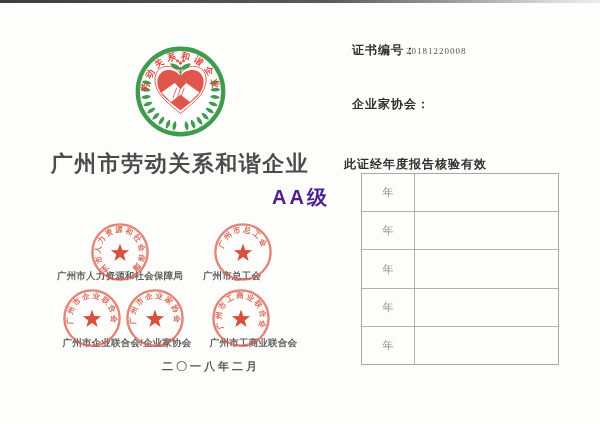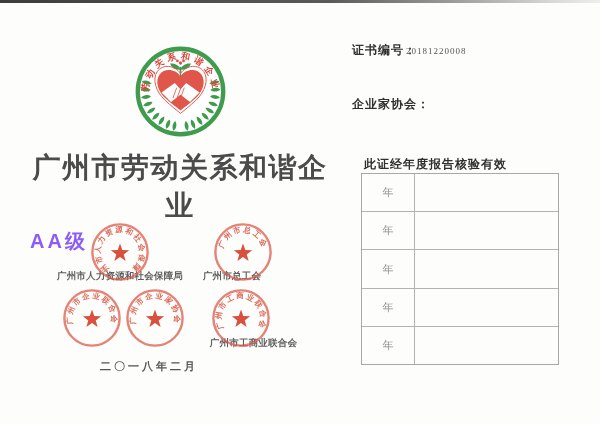--- a/index.html
+++ b/index.html
@@ -7,33 +7,33 @@
     position:relative;width:600px;height:424px;background:#fdfdfc;
     overflow:hidden;font-family:"Liberation Sans",sans-serif;
   }
   .scan-edge{
     position:absolute;left:0;top:0;width:100%;height:3px;
     background:linear-gradient(to right,#3d3d3d 0%,#5a5a5a 55%,#9a9a9a 75%,#d8d8d8 92%,#eee 100%);
   }
   .abs{position:absolute;}
   .title-line1{
     left:30px;top:149px;width:300px;text-align:center;
-    font-size:28px;font-weight:700;letter-spacing:1.5px;color:#4b4b4b;
+    font-size:22px;font-weight:700;letter-spacing:1.5px;color:#4b4b4b;
   }
   .title-line2{
-    left:30px;top:184px;width:300px;text-align:left;
-    font-size:20px;font-weight:700;letter-spacing:3px;color:#8b5cf6;margin-top:44px;
+    left:30px;top:184px;width:300px;text-align:right;
+    font-size:20px;font-weight:700;letter-spacing:3px;color:#4c1d95;
   }
   .seal{width:60px;height:60px;overflow:visible;}
   .seal-label{
     font-size:9.5px;font-weight:700;color:#5d5d5d;text-align:center;
     letter-spacing:0.2px;white-space:nowrap;
   }
   .date-line{
-    left:100px;top:359px;width:160px;text-align:left;
+    left:100px;top:359px;width:160px;text-align:right;
     font-size:11px;font-weight:600;letter-spacing:3px;color:#555;
   }
   .field-label{font-size:12px;font-weight:700;color:#2f2f2f;letter-spacing:1px;}
   .field-value{font-size:9px;color:#555;letter-spacing:1px;font-family:"Liberation Serif",serif;}
   .verify-table{
     left:361px;top:173px;width:198px;height:192px;
     border:1px solid #a8a8a8;display:flex;flex-direction:column;box-sizing:border-box;
   }
   .vrow{flex:1;display:flex;border-bottom:1px solid #b2b2b2;}
   .vrow:last-child{border-bottom:none;}
@@ -109,20 +109,21 @@
       </g>
     </g>
   </svg>
 
   <div class="abs title-line1">广州市劳动关系和谐企业</div>
   <div class="abs title-line2">AA级</div>
 
   <div class="abs seal-label" style="left:45px;top:270px;width:150px;">广州市人力资源和社会保障局</div>
   <div class="abs seal-label" style="left:172px;top:270px;width:120px;">广州市总工会</div>
 
+  <div class="abs seal-label" style="left:38px;top:337px;width:178px;">广州市企业联合会/企业家协会</div>
   <div class="abs seal-label" style="left:196px;top:337px;width:115px;">广州市工商业联合会</div>
 
   <svg class="abs seal" style="left:90px;top:222px;" viewBox="0 0 100 100">
     <defs>
         <path id="sa0" d="M38.7,81 A33,33 0 1 1 61.3,81" fill="none"></path>
       </defs>
     <circle cx="50" cy="50" r="46" fill="none" stroke="rgba(219,90,74,0.75)" stroke-width="4"></circle>
     <polygon points="50,36 53.8,46.7 65.2,47.1 56.2,54 59.4,64.9 50,58.5 40.6,64.9 43.8,54 34.8,47.1 46.2,46.7" fill="#d9503e"></polygon>
     <text class="seal-arc-text"><textPath href="#sa0" startOffset="50%" text-anchor="middle">广州市人力资源和社会保障局</textPath></text>
   </svg>
@@ -163,21 +164,21 @@
     <text class="seal-arc-text"><textPath href="#sa4" startOffset="50%" text-anchor="middle">广州市工商业联合会</textPath></text>
   </svg>
 
   <div class="abs date-line">二〇一八年二月</div>
 
   <div class="abs field-label" style="left:352px;top:42px;">证书编号：</div>
   <div class="abs field-value" style="left:406px;top:46px;text-align:center;">20181220008</div>
 
   <div class="abs field-label" style="left:352px;top:96px;">企业家协会：</div>
 
-  <div class="abs field-label" style="left:364px;top:156px;">此证经年度报告核验有效</div>
+  <div class="abs field-label" style="left:344px;top:156px;">此证经年度报告核验有效</div>
 
   <div class="abs verify-table">
     <div class="vrow">
       <div class="vcell-year">年</div>
       <div class="vcell-blank"></div>
     </div>
     <div class="vrow">
       <div class="vcell-year">年</div>
       <div class="vcell-blank"></div>
     </div>

